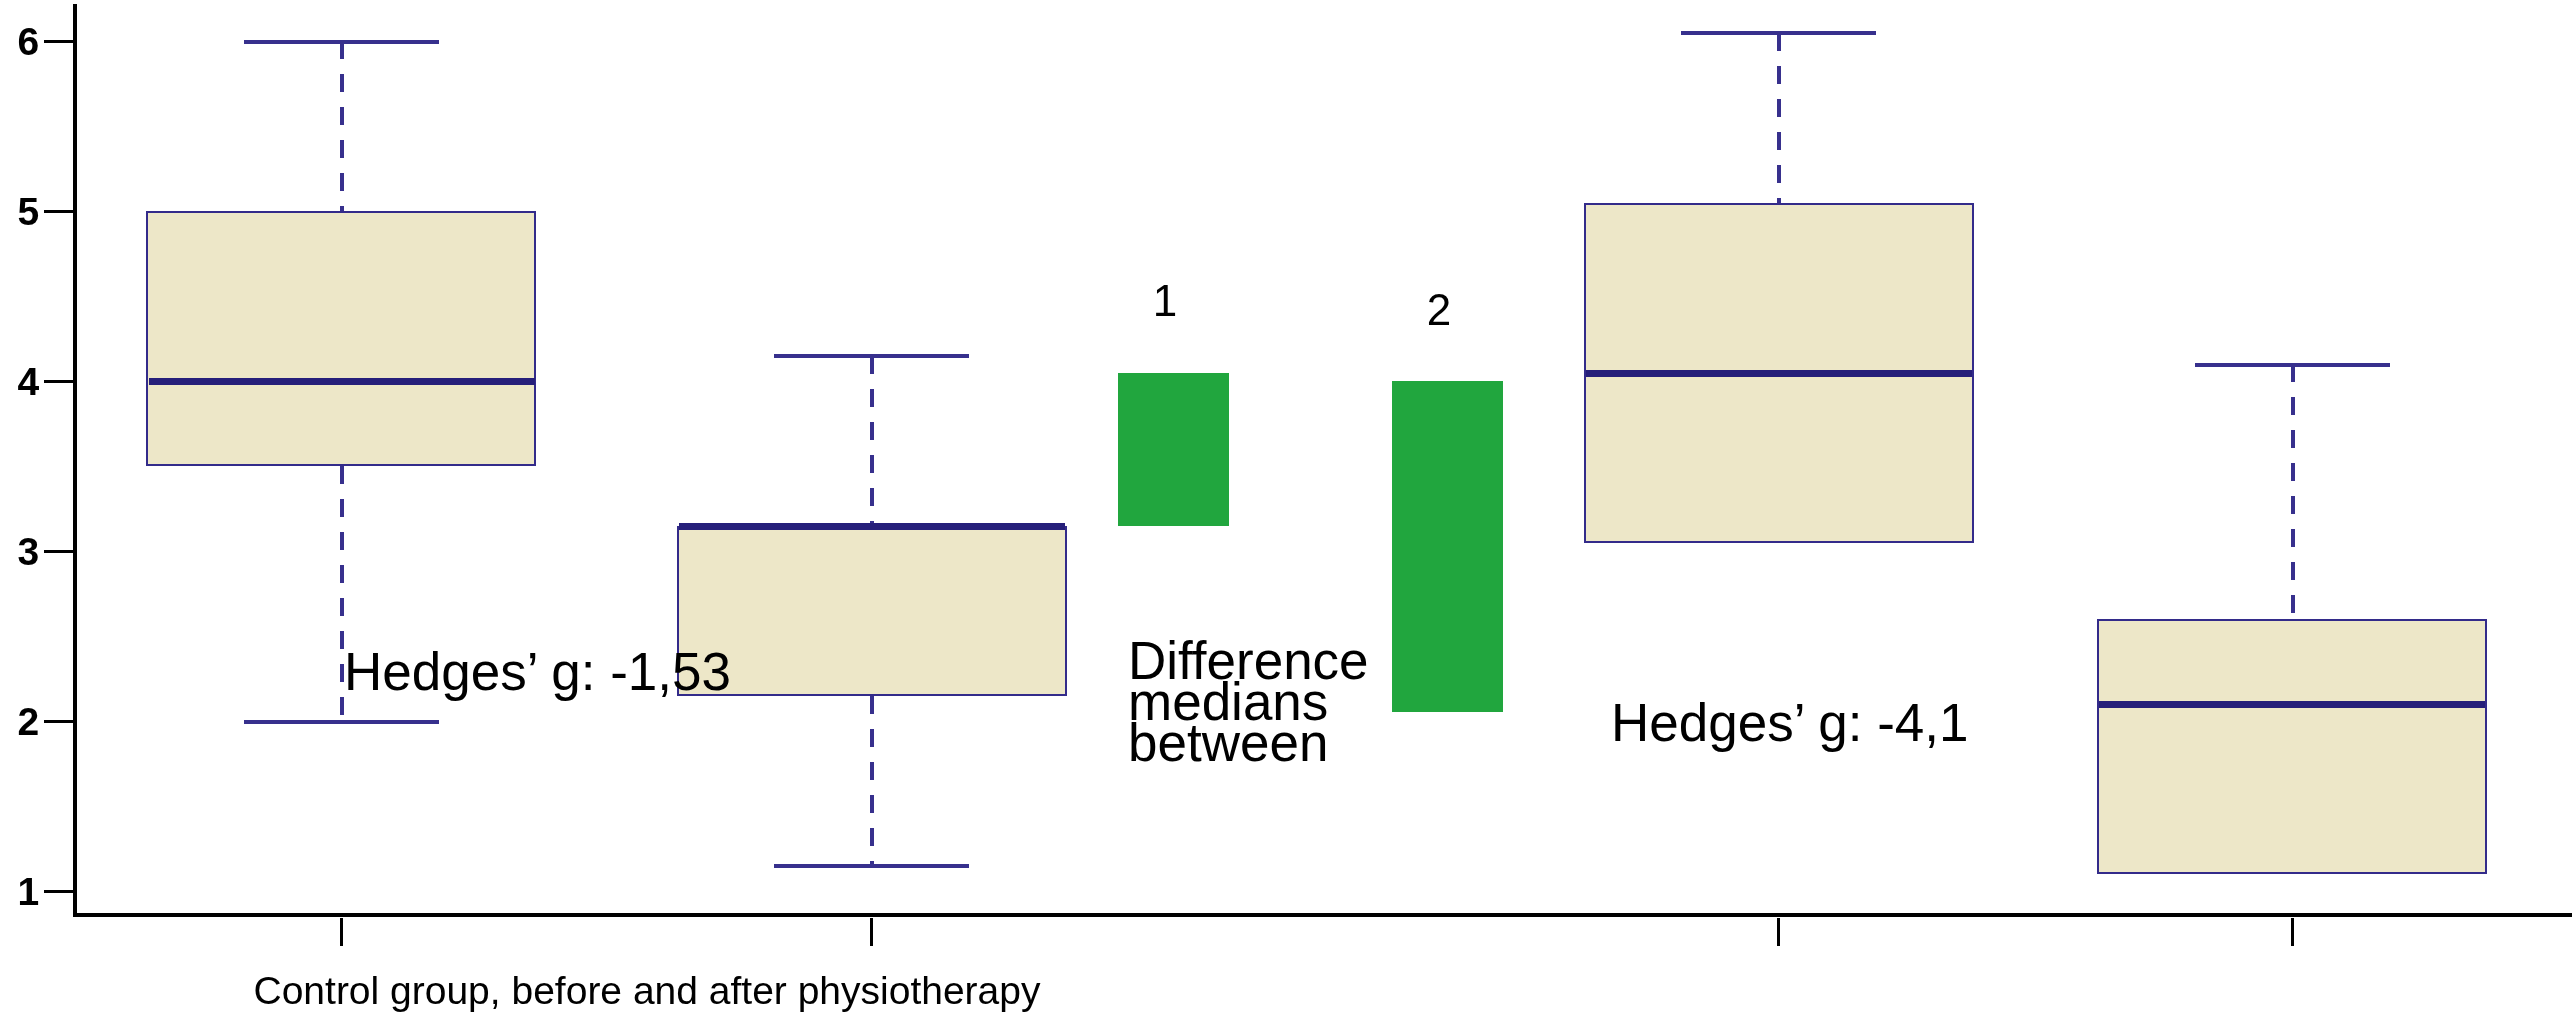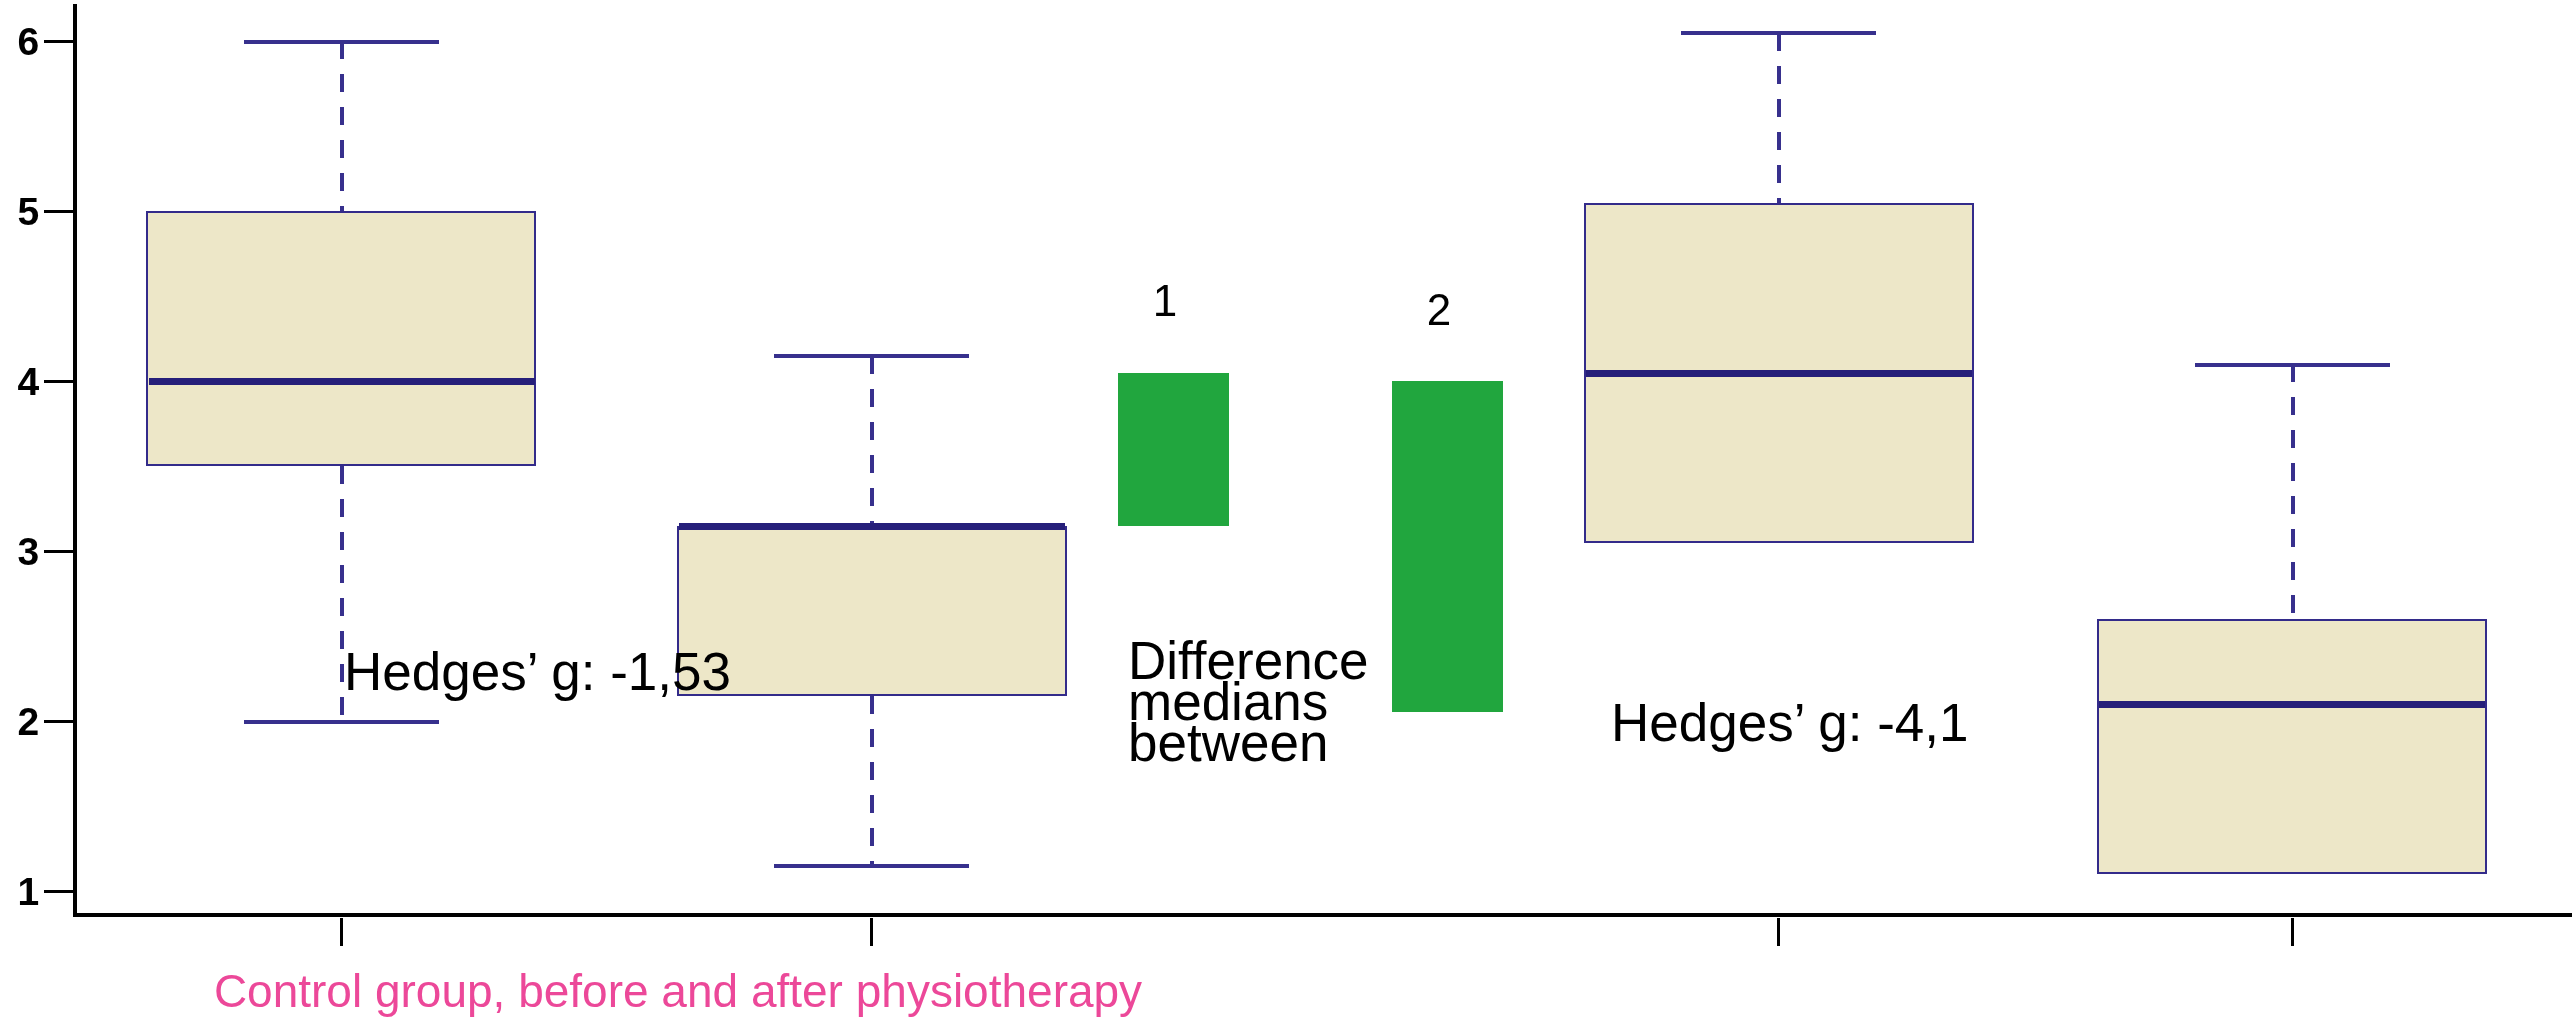--- a/index.html
+++ b/index.html
@@ -21,24 +21,23 @@
   .axis-y{position:absolute;background:var(--ink);width:4.1px;}
   .axis-x{position:absolute;background:var(--ink);height:4.1px;}
   .ytick-mark{position:absolute;height:3.3px;background:var(--ink);}
   .ytick-label{
     position:absolute;color:var(--ink);
     font-size:39px;font-weight:bold;
     text-align:right;width:49px;line-height:39px;
   }
   .xtick-mark{position:absolute;width:3.3px;background:var(--ink);}
   .xlabel{
-    position:absolute;color:#ec4899;
-    font-size:46px;line-height:44px;white-space:nowrap;
+    position:absolute;color:#000000;
+    font-size:39px;line-height:44px;white-space:nowrap;
     transform:translate(-50%,-50%);
-    margin-left:31px;
   }
   .boxplot-box{
     position:absolute;
     background:var(--tan);
     border:2.4px solid var(--boxborder);
     box-sizing:border-box;
   }
   .median-line{position:absolute;background:var(--medianline);height:7.3px;}
   .whisker-line{
     position:absolute;width:4.1px;

